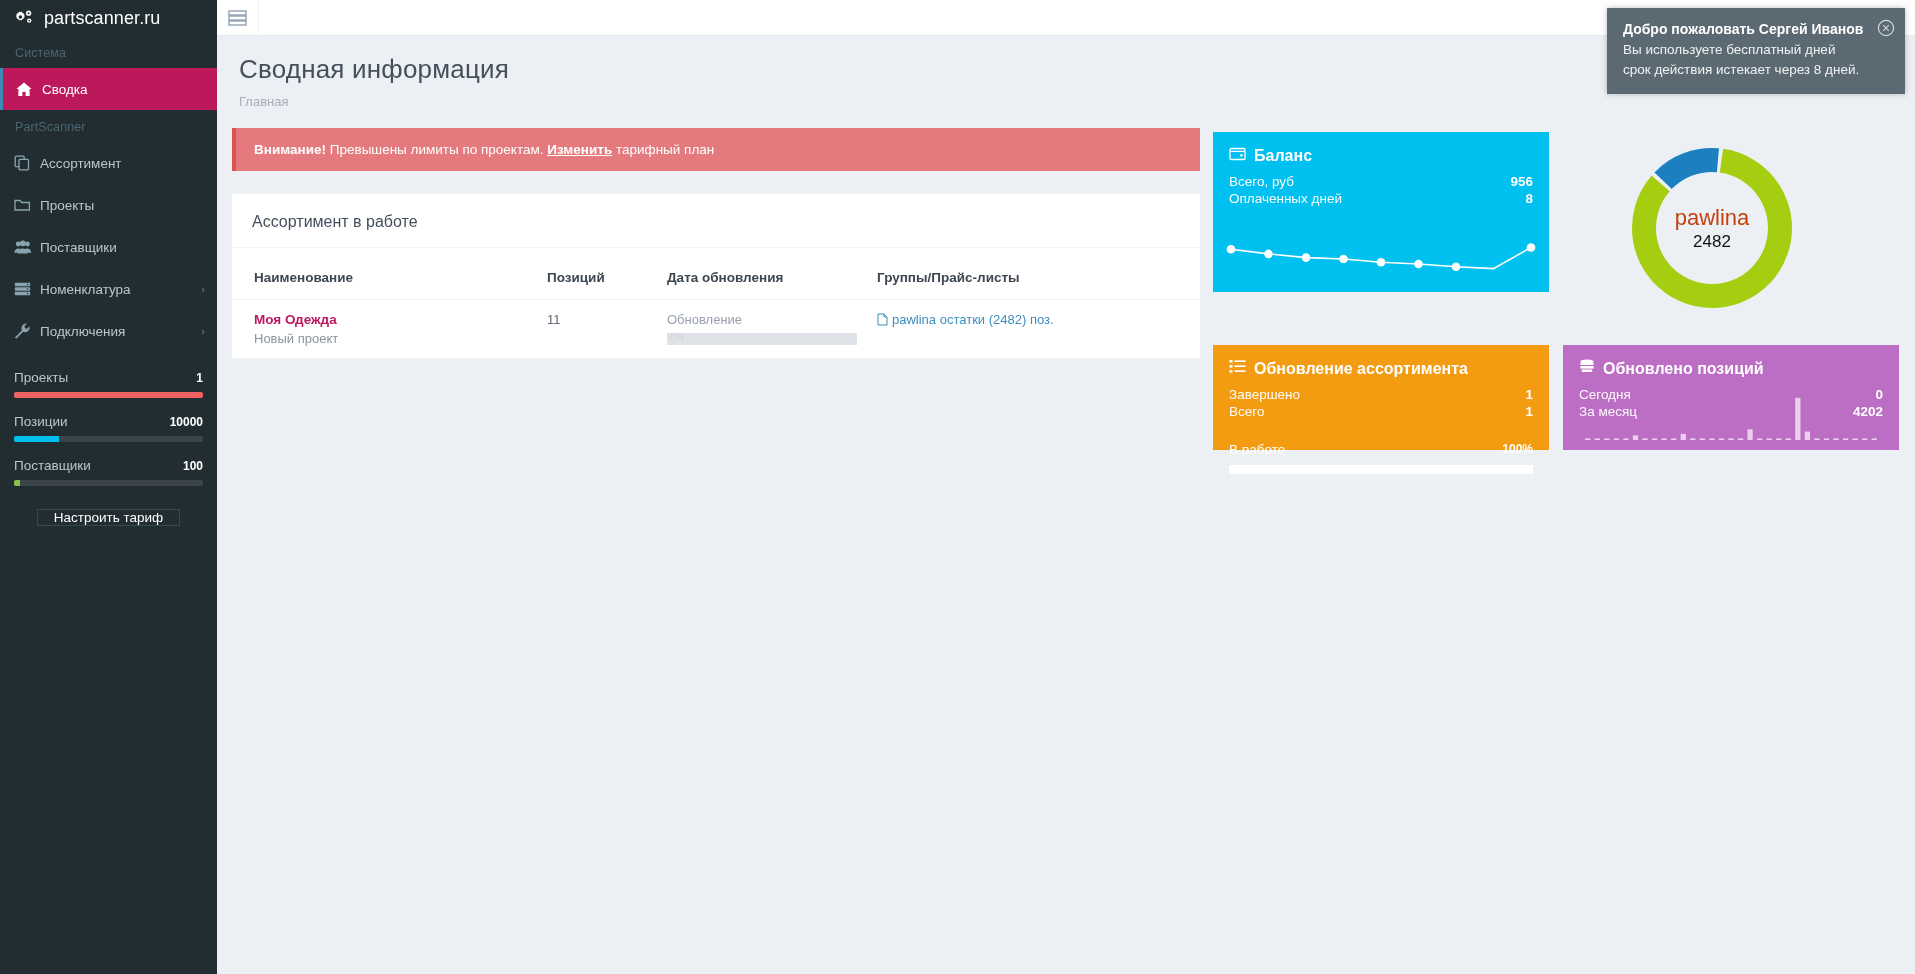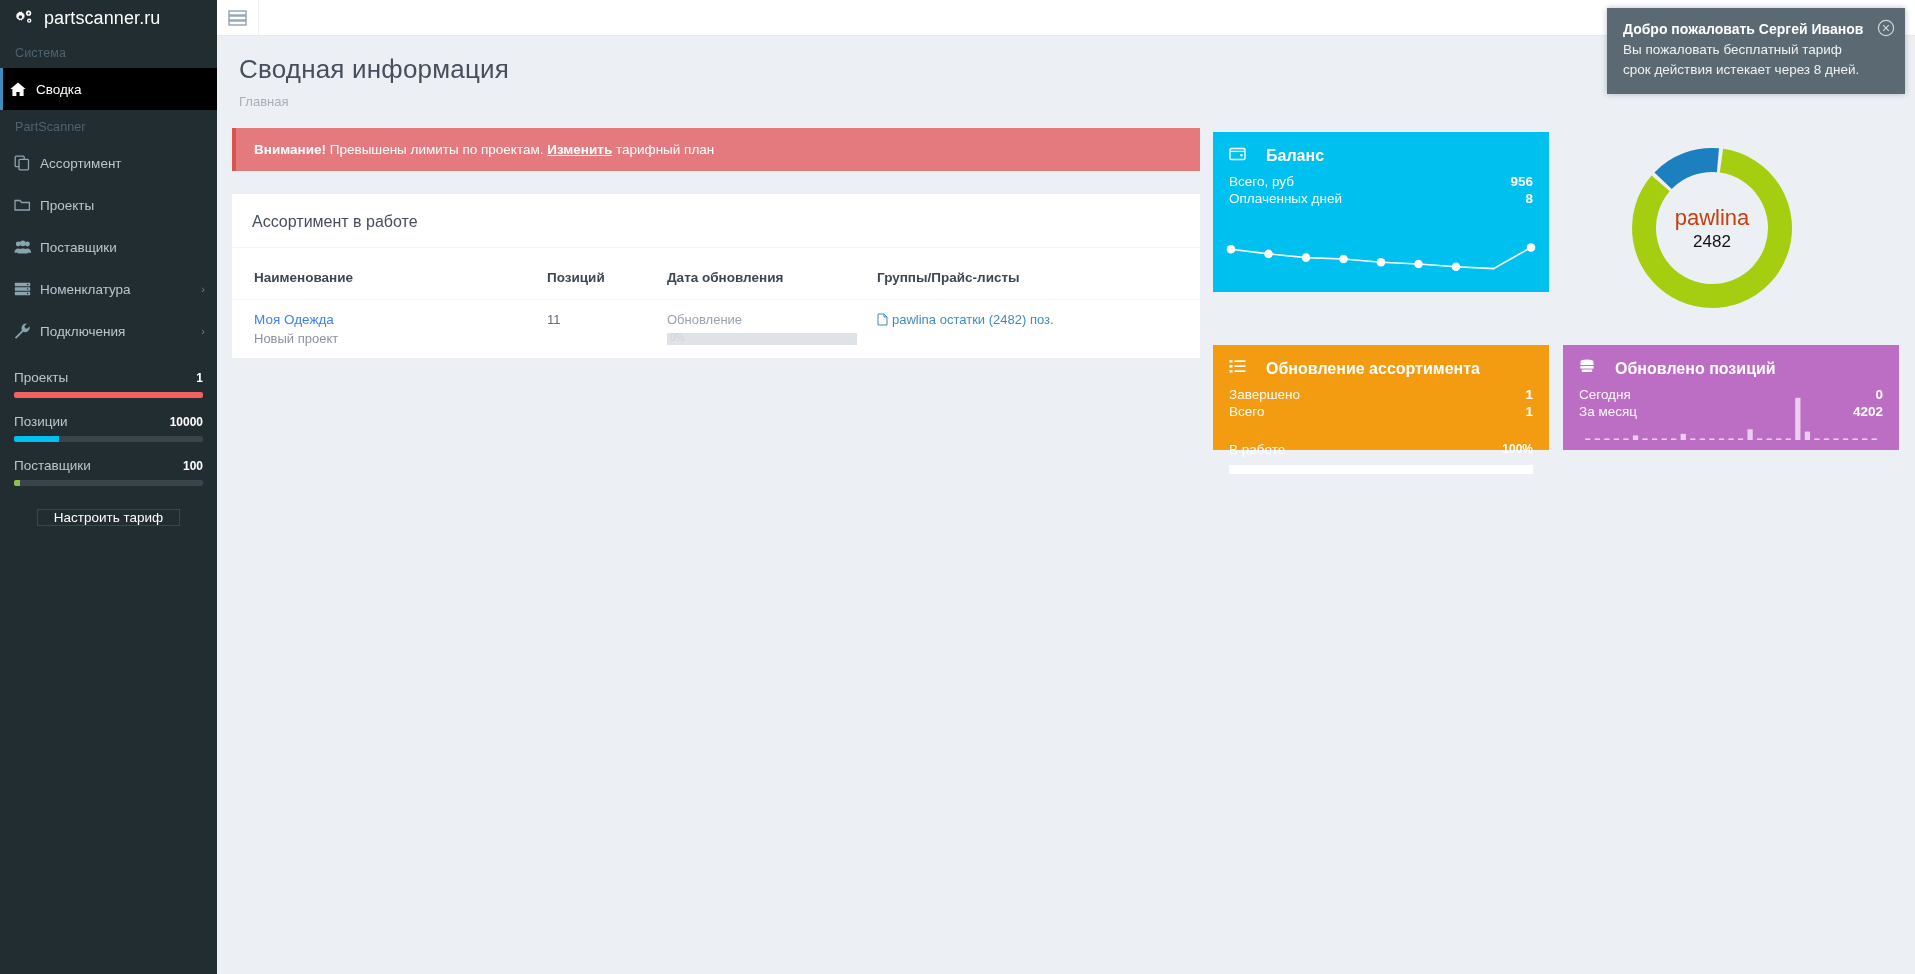--- a/index.html
+++ b/index.html
@@ -35,21 +35,21 @@
     color: #4b646f;
     letter-spacing: .1px;
   }
   .sb-item {
     display: flex; align-items: center;
     height: 42px; padding: 0 12px 0 14px;
     font-size: 13.5px; color: #b8c7ce;
     cursor: pointer; position: relative;
   }
   .sb-item .sb-ico { width: 26px; flex: 0 0 26px; display:flex; align-items:center; justify-content:flex-start; color:#8aa4af; }
-  .sb-item.active { background: #000000; color:#fff; border-left: 3px solid #3c8dbc; padding-left: 7px; }
+  .sb-item.active { background: #be185d; color:#fff; border-left: 3px solid #3c8dbc; padding-left: 13px; }
   .sb-item.active .sb-ico { color:#fff; }
   .sb-item .sb-label { flex: 1 1 auto; }
   .sb-item .sb-arrow { color:#6b8391; font-size: 11px; }
 
   
   #sb-metrics { margin-top: 18px; padding: 0 14px; }
   .metric { margin-bottom: 16px; }
   .metric-row { display:flex; justify-content:space-between; align-items:baseline; }
   .metric-name { font-size: 13.5px; color:#b8c7ce; }
   .metric-val { font-size: 12px; color:#fff; font-weight:700; }
@@ -103,31 +103,31 @@
   thead th {
     text-align:left; font-size:13.5px; font-weight:700; color:#3d4752;
     padding: 22px 10px 14px 10px;
   }
   thead th:first-child { padding-left:22px; }
   tbody td {
     font-size:13px; color:#636c78; padding: 12px 10px; vertical-align:top;
     border-top:1px solid #f4f4f4;
   }
   tbody td:first-child { padding-left:22px; }
-  .proj-name { font-weight:400; color:#3b82f6; font-size:13.5px; }
+  .proj-name { font-weight:700; color:#be185d; font-size:13.5px; }
   .proj-sub { color:#8b939e; font-size:13px; margin-top:4px; }
   .upd-label { color:#9aa2ad; font-size:13px; }
   .prog-track { margin-top:6px; width:190px; height:12px; background:#dfe3e8; position:relative; }
   .prog-text { position:absolute; left:3px; top:-1px; font-size:10px; color:#cfd4da; }
   .link-cell a { color:#3c8dbc; text-decoration:none; font-size:13px; }
   .doc-ico { display:inline-block; vertical-align:-2px; margin-right:4px; }
 
   
   .card { position:absolute; color:#fff; }
-  .card-title { display:flex; align-items:center; gap:20px; font-size:16px; font-weight:700; padding: 14px 16px 8px 16px; }
+  .card-title { display:flex; align-items:center; gap:8px; font-size:16px; font-weight:700; padding: 14px 16px 8px 16px; }
   .kv { display:flex; justify-content:space-between; font-size:13.5px; padding: 1px 16px; }
   .kv .k { opacity:.97; }
   .kv .v { font-weight:700; }
 
   #card-balance { left:1213px; top:132px; width:336px; height:160px; background:#00c0ef; }
   #balance-spark { position:absolute; left:0; bottom:0; width:336px; height:74px; }
 
   #card-update { left:1213px; top:345px; width:336px; height:105px; background:#f39c12; }
   #progress-label { display:flex; justify-content:space-between; padding: 22px 16px 0 16px; font-size:13.5px; }
   #progress-label .pct { font-size:12px; font-weight:700; }
@@ -474,21 +474,21 @@
       </svg>
     <div id="donut-label">
       <div id="donut-name">pawlina</div>
       <div id="donut-val">2482</div>
     </div>
   </div>
 
   <div id="toast">
     <div id="toast-title">Добро пожаловать Сергей Иванов</div>
     <div id="toast-line">
-      <span>Вы пожаловать бесплатный тариф</span><br>
+      <span>Вы используете бесплатный дней</span><br>
       <span>срок действия истекает через 8 дней.</span>
     </div>
     <div id="toast-close">
       <svg width="18" height="18" viewBox="0 0 18 18" fill="none" stroke="#cfd6da" stroke-width="1.2">
         <circle cx="9" cy="9" r="7.6"></circle>
           <path d="M6.2 6.2l5.6 5.6M11.8 6.2l-5.6 5.6"></path>
       </svg>
     </div>
   </div>
 

